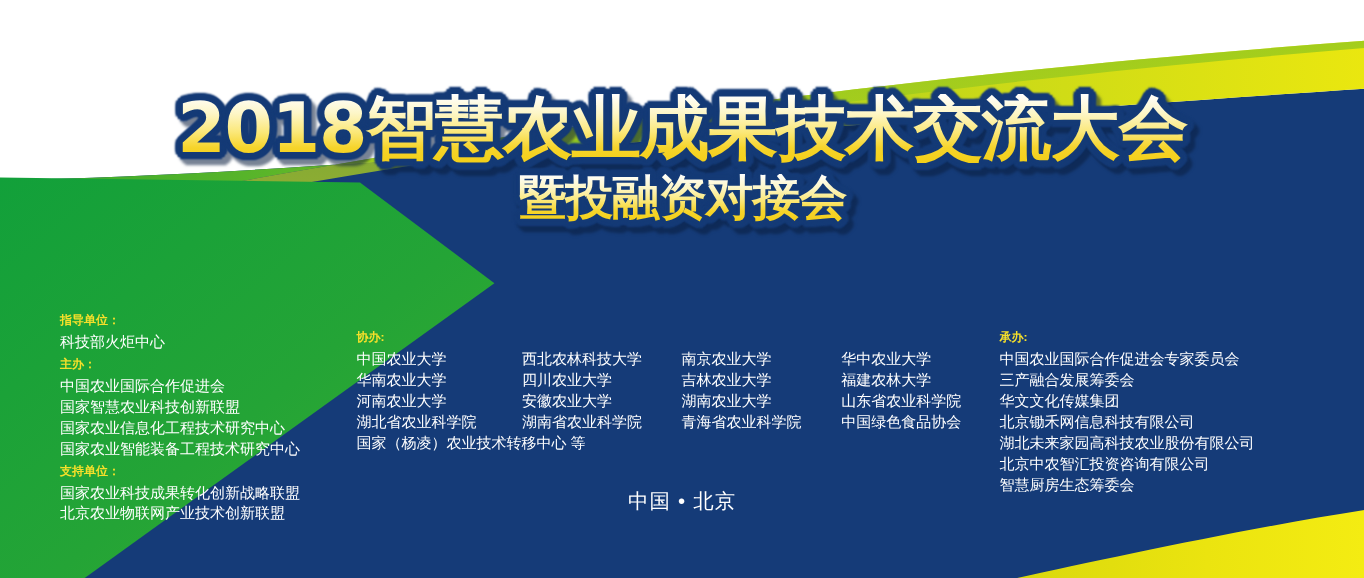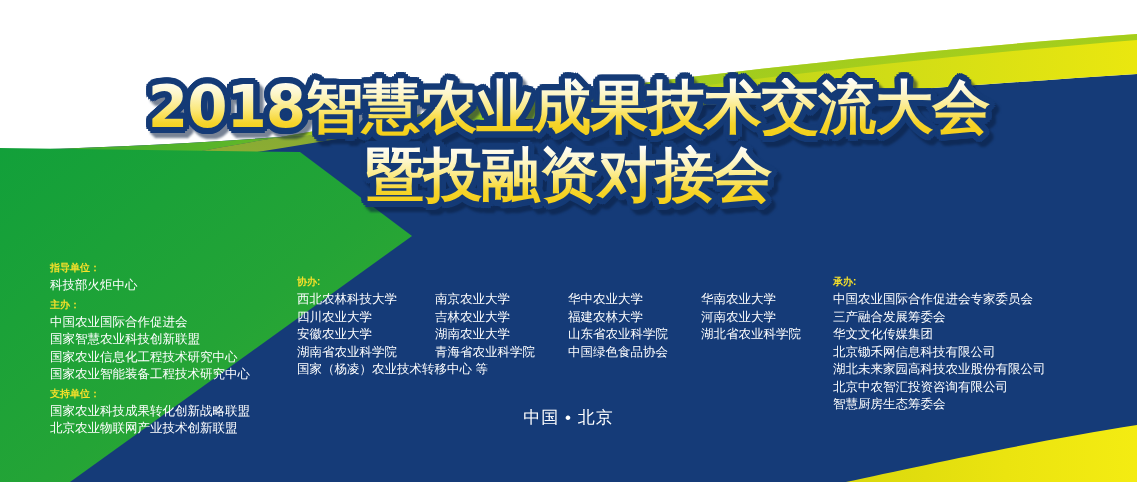--- a/index.html
+++ b/index.html
@@ -33,21 +33,21 @@
     background-clip:text;
     color:transparent;
     -webkit-text-stroke:0px;
     filter:drop-shadow(2px 0 0 #143a76) drop-shadow(-2px 0 0 #143a76)
            drop-shadow(0 2px 0 #143a76) drop-shadow(0 -2px 0 #143a76)
            drop-shadow(2px 2px 0 #143a76) drop-shadow(-2px 2px 0 #143a76)
            drop-shadow(2px -2px 0 #143a76) drop-shadow(-2px -2px 0 #143a76)
            drop-shadow(4px 5px 1px rgba(10,30,62,.55));
   }
   #title1{font-size:58px;}
-  #title2{font-size:59px;margin-top:9px;}
+  #title2{font-size:40px;margin-top:9px;}
 
   
   .info{
     position:absolute;
     z-index:6;
     color:#ffffff;
     font-size:12.5px;
     line-height:17.5px;
     white-space:nowrap;
   }
@@ -143,20 +143,21 @@
 
     <div class="hdr">支持单位：</div>
     <div class="ln">国家农业科技成果转化创新战略联盟</div>
     <div class="ln">北京农业物联网产业技术创新联盟</div>
   </div>
 
   <div class="info" id="col-mid">
     <div class="hdr">协办:</div>
 
     <div class="grid4">
+      <div class="cell">中国农业大学</div>
       <div class="cell">西北农林科技大学</div>
       <div class="cell">南京农业大学</div>
       <div class="cell">华中农业大学</div>
 
       <div class="cell">华南农业大学</div>
       <div class="cell">四川农业大学</div>
       <div class="cell">吉林农业大学</div>
       <div class="cell">福建农林大学</div>
 
       <div class="cell">河南农业大学</div>

